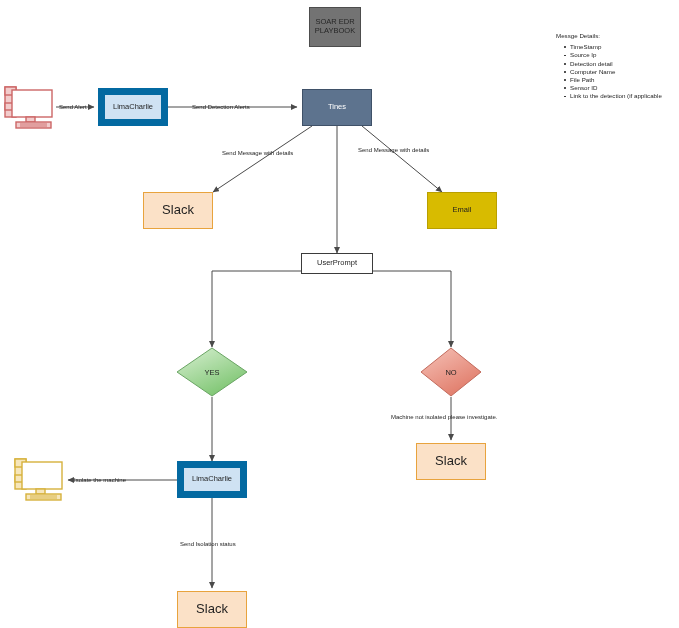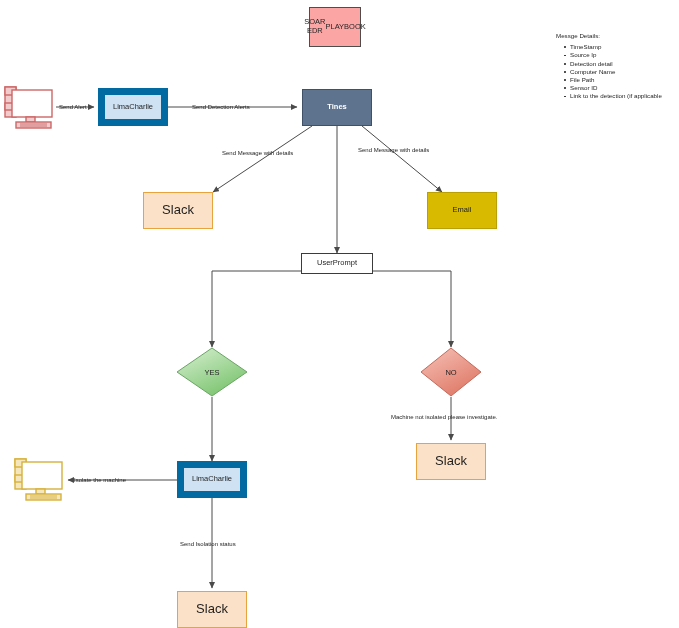--- a/index.html
+++ b/index.html
@@ -9,35 +9,35 @@
     color:#1a1a1a;
   }
   #canvas{position:absolute;inset:0;width:679px;height:628px;}
   svg.edges{position:absolute;left:0;top:0;width:679px;height:628px;pointer-events:none;}
 
   .node{position:absolute;box-sizing:border-box;display:flex;align-items:center;justify-content:center;text-align:center;}
   .node span{display:block;line-height:1.15;}
 
   
   .box-title{
-    background:#fca5a5;border:1px solid #4d4d4d;
+    background:#737373;border:1px solid #4d4d4d;
     font-size:7.5px;color:#262626;
-    flex-direction:row;padding:2px;
+    flex-direction:column;padding:2px;
   }
   .box-plain{
     background:#ffffff;border:1px solid #3b3b3b;
     font-size:7.5px;color:#1f1f1f;
   }
   .box-lima{
     background:#cfe2f3;border:7px solid #0369a1;
     font-size:7.5px;color:#1f1f1f;
   }
   .box-tines{
     background:#5d738e;border:1px solid #3f5168;
-    font-size:7.5px;color:#ffffff;font-weight:bold;
+    font-size:7.5px;color:#ffffff;
   }
   .box-slack{
     background:#fbe1c7;border:1px solid #e8a33d;
     font-size:13px;color:#1f1f1f;
   }
   .box-email{
     background:#d8bb00;border:1px solid #b99f00;
     font-size:7.5px;color:#1f1f1f;
   }
 

